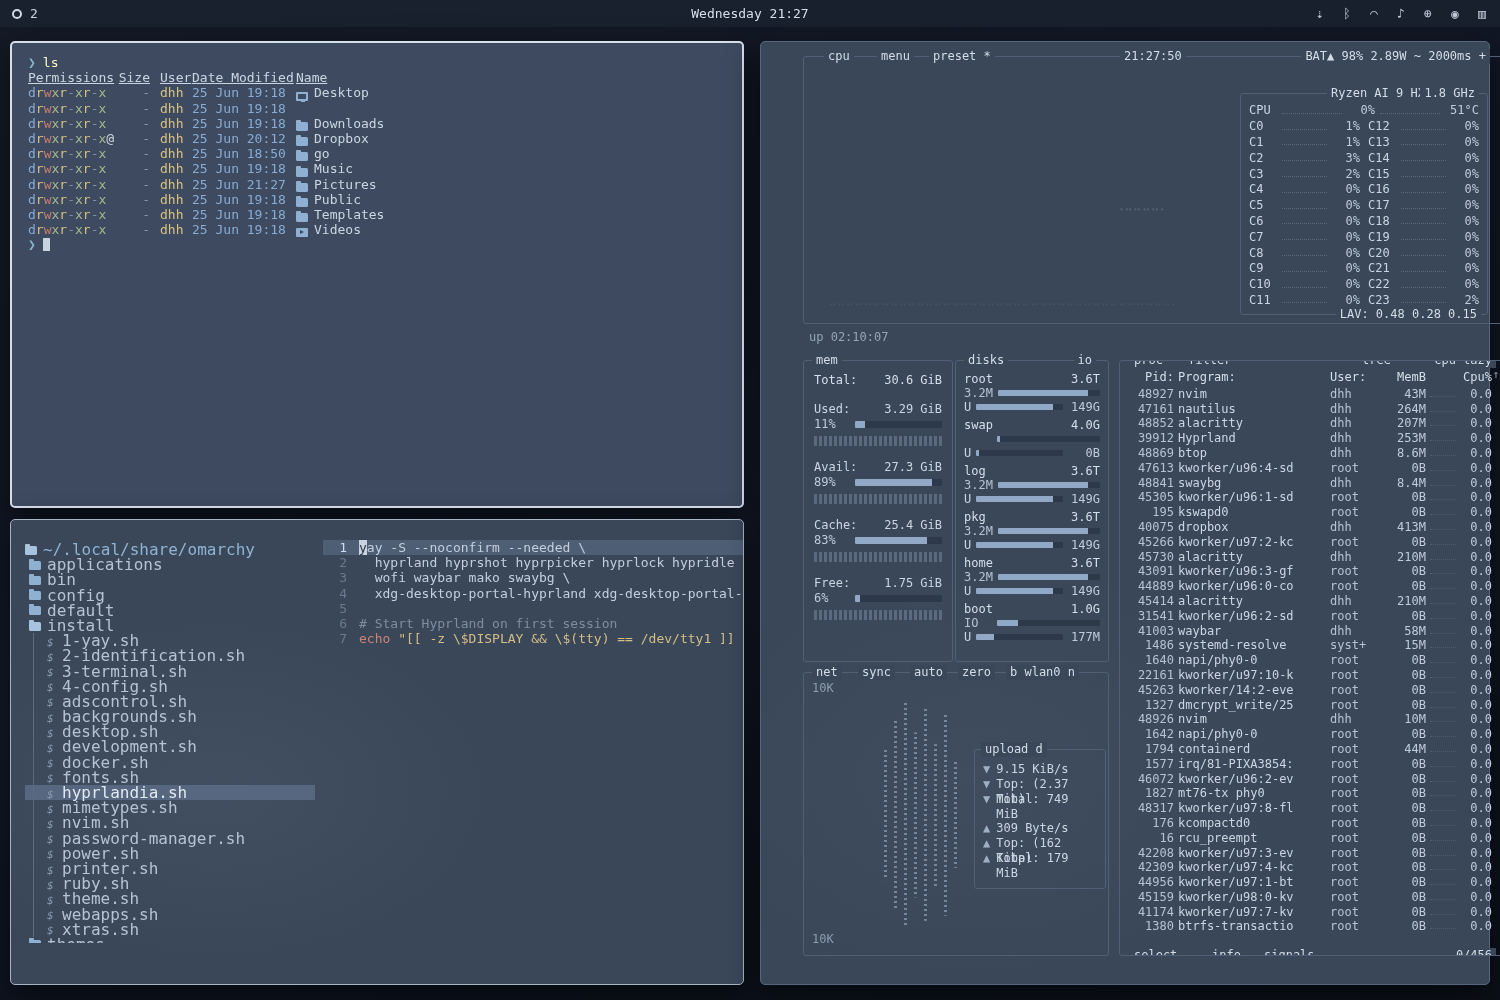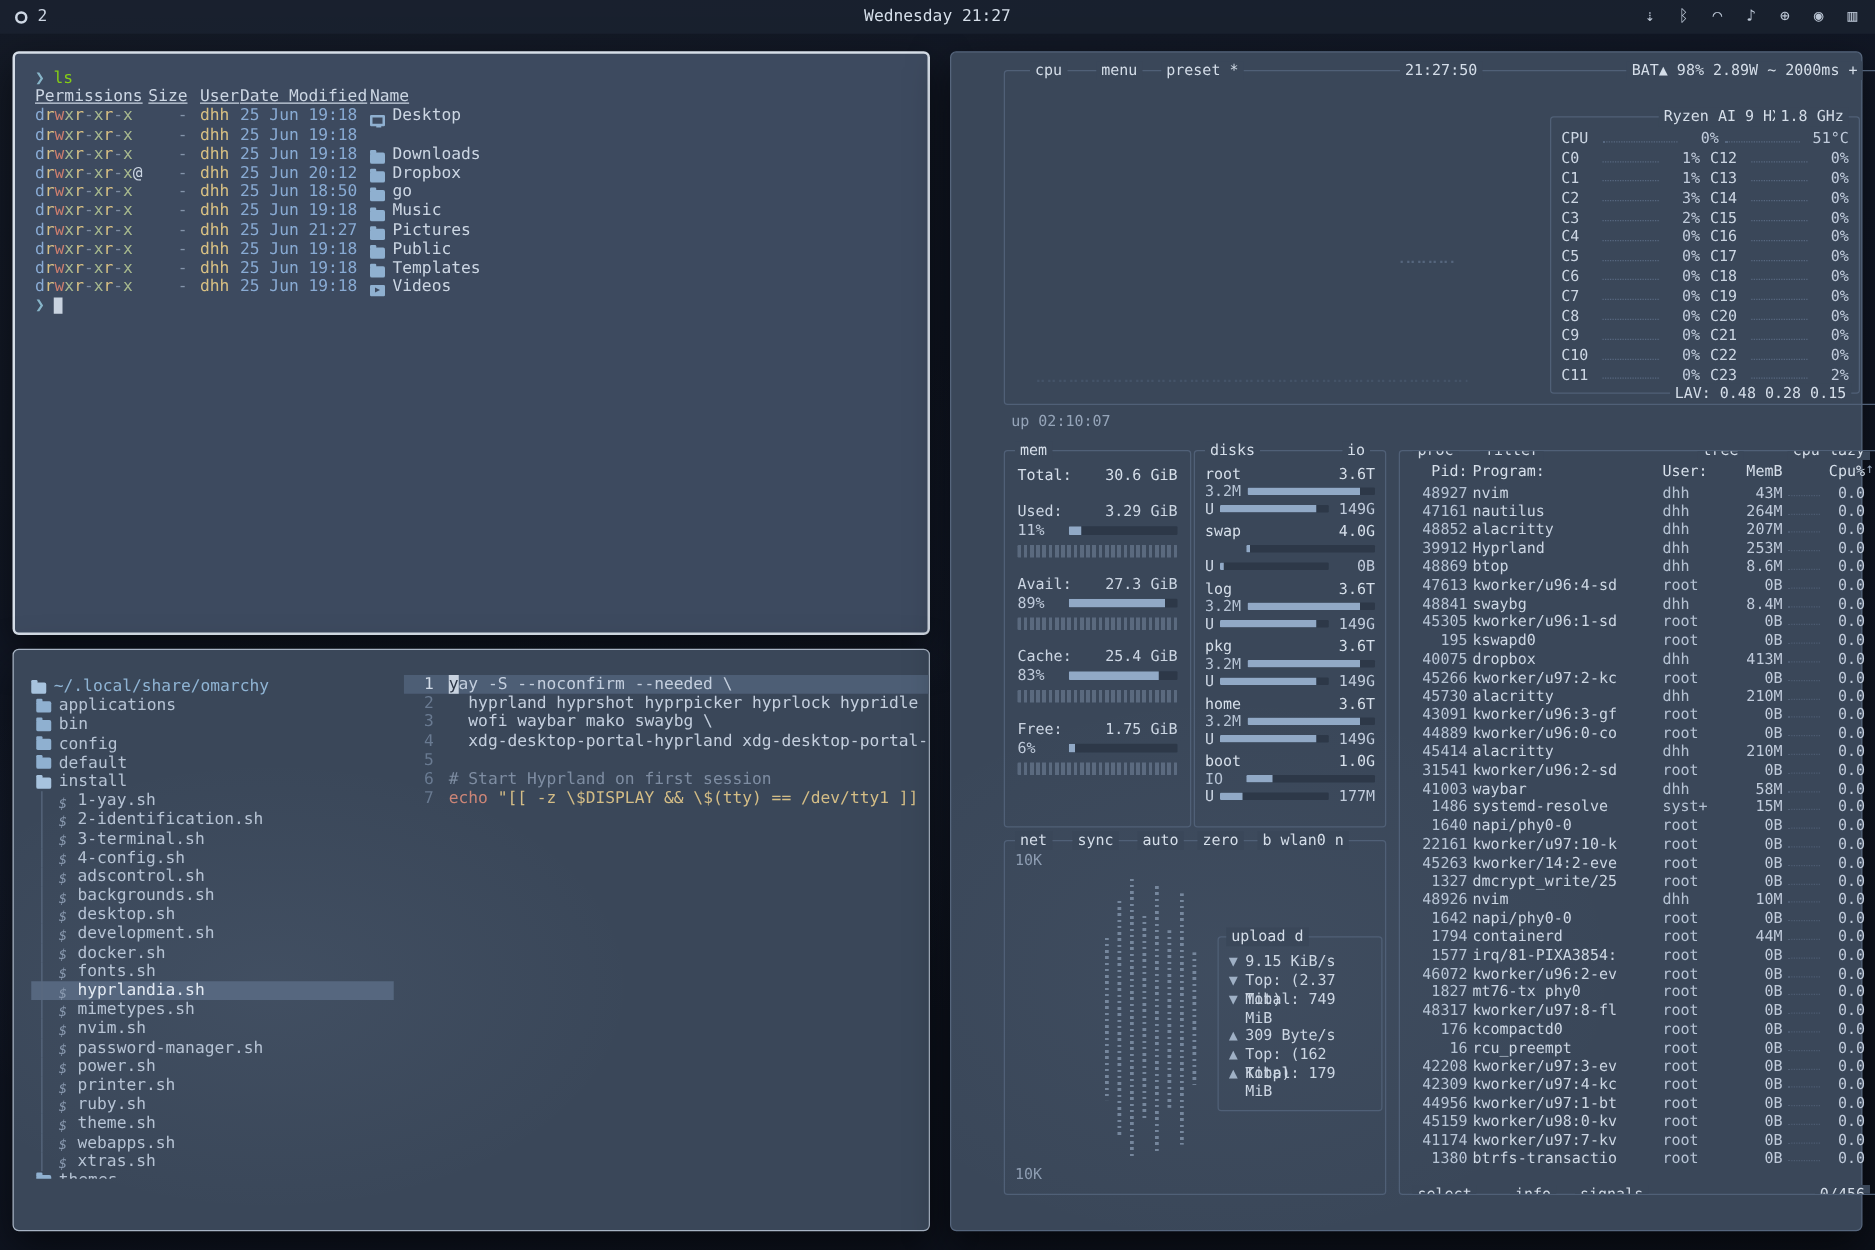--- a/index.html
+++ b/index.html
@@ -24,21 +24,21 @@
 .win{position:absolute;border-radius:5px;box-shadow:0 12px 32px rgba(0,0,0,.55);}
 .win-terminal{left:10px;top:41px;width:734px;height:467px;background:#3d4a5f;border:2px solid #d6dee8;}
 .win-editor{left:10px;top:519px;width:734px;height:466px;background:#3a4759;border:1px solid #a8b4c4;
   background-image:radial-gradient(420px 260px at 28% 58%, rgba(160,180,210,.07), transparent 70%);}
 .win-btop{left:760px;top:41px;width:730px;height:944px;background:#3a4759;border:1px solid #56667d;
   background-image:radial-gradient(460px 320px at 30% 78%, rgba(160,180,210,.05), transparent 70%);padding-left:28px;}
 
 .term{padding:12px 16px;font-size:13px;line-height:15.2px;}
 .term-line{display:flex;align-items:center;height:15.2px;}
 .prompt{color:#87b5c9;margin-right:7px;}
-.cmd{color:#84cc16;}
+.cmd{color:#fef9c3;}
 .cursor{display:inline-block;width:7px;height:13px;background:#c9d3e0;}
 .ls-head,.ls-row{display:grid;grid-template-columns:90px 32px 42px 104px 1fr;height:15.2px;align-items:center;}
 .ls-head{margin-top:0;}
 .ls-head span{text-decoration:underline;color:#ccd6e3;}
 .ls-head .h-size{text-align:right;}
 .size{text-align:right;color:#8494aa;}
 .user{color:#d8c083;padding-left:10px;}
 .date{color:#89abd4;padding-left:0;}
 .name{color:#ccd6e3;display:flex;align-items:flex-end;}
 .ch-d{color:#89abd4;}.ch-r{color:#d8c083;}.ch-w{color:#cb7e6e;}.ch-x{color:#a7b88e;}.ch-dash{color:#7e8da2;}.ch-at{color:#ccd6e3;}
@@ -49,21 +49,21 @@
 .folder-open-icon{width:12px;height:9px;background:#a7c3de;border-radius:1.5px;margin-top:1px;}
 .folder-open-icon::before{content:"";position:absolute;top:-2px;left:0;width:5px;height:3px;background:#a7c3de;border-radius:1px 1px 0 0;}
 .desktop-icon{width:12px;height:9px;border:2px solid #8fb0d0;border-radius:1px;}
 .desktop-icon::after{content:"";position:absolute;left:3px;bottom:-3px;width:4px;height:2px;background:#8fb0d0;}
 .videos-icon{width:12px;height:9px;background:#8fb0d0;border-radius:1px;}
 .videos-icon::before{content:"";position:absolute;left:4px;top:2px;width:0;height:0;border-left:4px solid #3d4a5f;border-top:2.5px solid transparent;border-bottom:2.5px solid transparent;}
 .script-icon{width:9px;height:12px;}
 .script-icon::before{content:"$";color:#8c9cb2;font-size:11px;position:absolute;top:0;left:0;}
 
 .editor-body{position:absolute;top:0;left:0;right:0;bottom:41px;display:flex;overflow:hidden;}
-.tree{width:312px;padding:22px 8px 0 14px;font-size:13px;line-height:15.2px;overflow:hidden;flex:none;}
+.tree{width:312px;padding:22px 8px 0 14px;font-size:16px;line-height:15.2px;overflow:hidden;flex:none;}
 .tree-root{color:#8fb4d4;display:flex;align-items:center;height:15.2px;}
 .tree-item{display:flex;align-items:center;height:15.2px;color:#b6c3d4;position:relative;padding-left:4px;}
 .tree-item.d1{padding-left:22px;}
 .tree-item.d1::before{content:"";position:absolute;left:8px;top:0;bottom:0;width:1px;background:#5a6a80;}
 .tree-item.sel{background:#56677f;color:#e2e9f2;}
 .code{flex:1;padding-top:20px;font-size:13px;line-height:15.2px;overflow:hidden;}
 .code-line{display:flex;height:15.2px;}
 .lnum{width:36px;text-align:right;padding-right:12px;color:#697a91;flex:none;}
 .code-line.cur{background:#4d5e75;}
 .code-line.cur .lnum{color:#d3dce8;}

